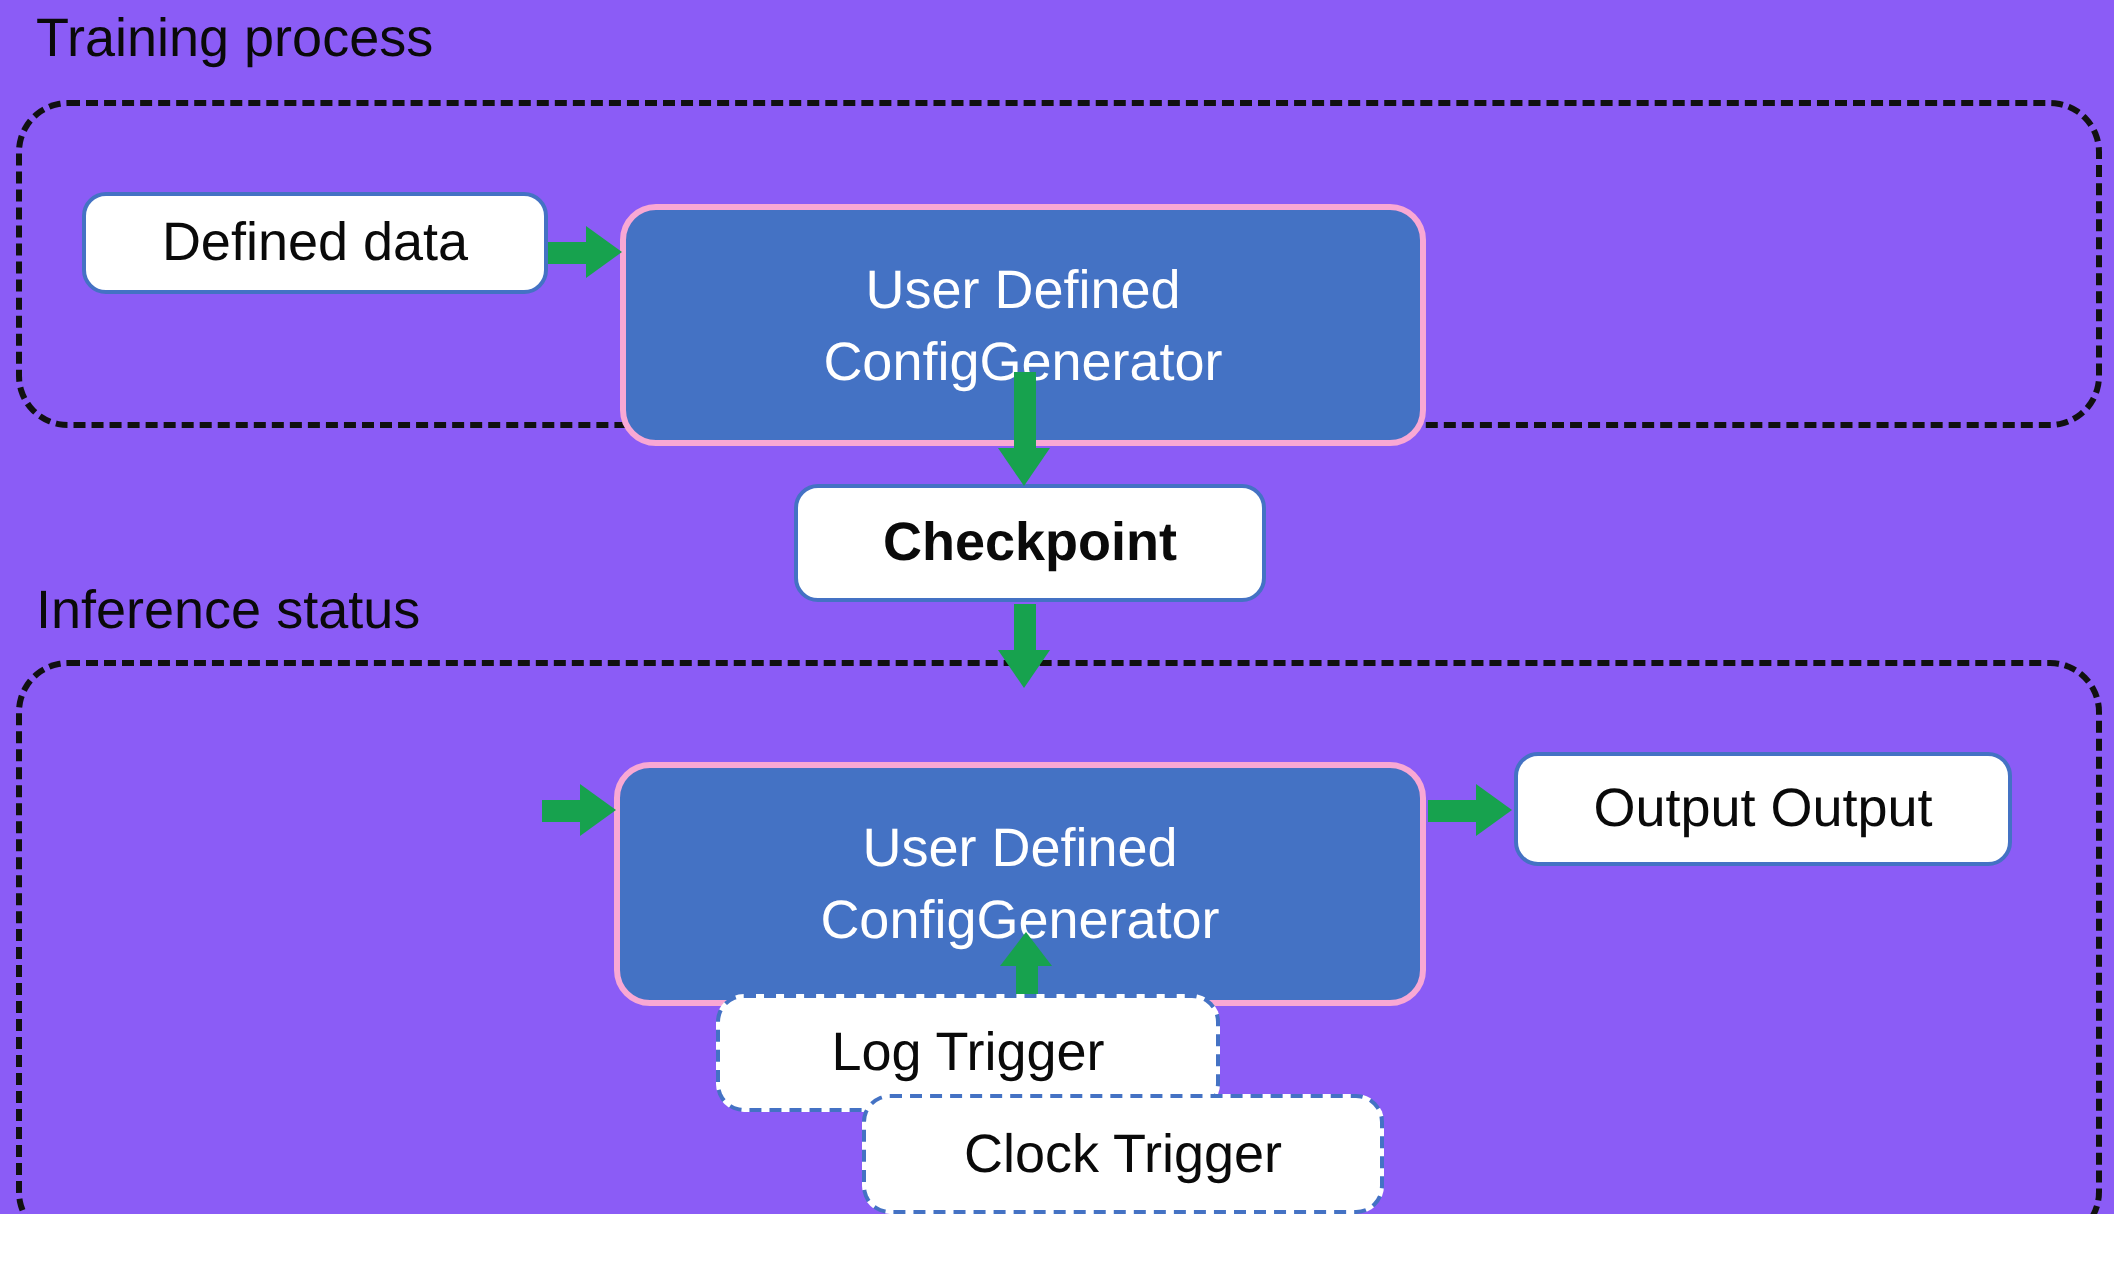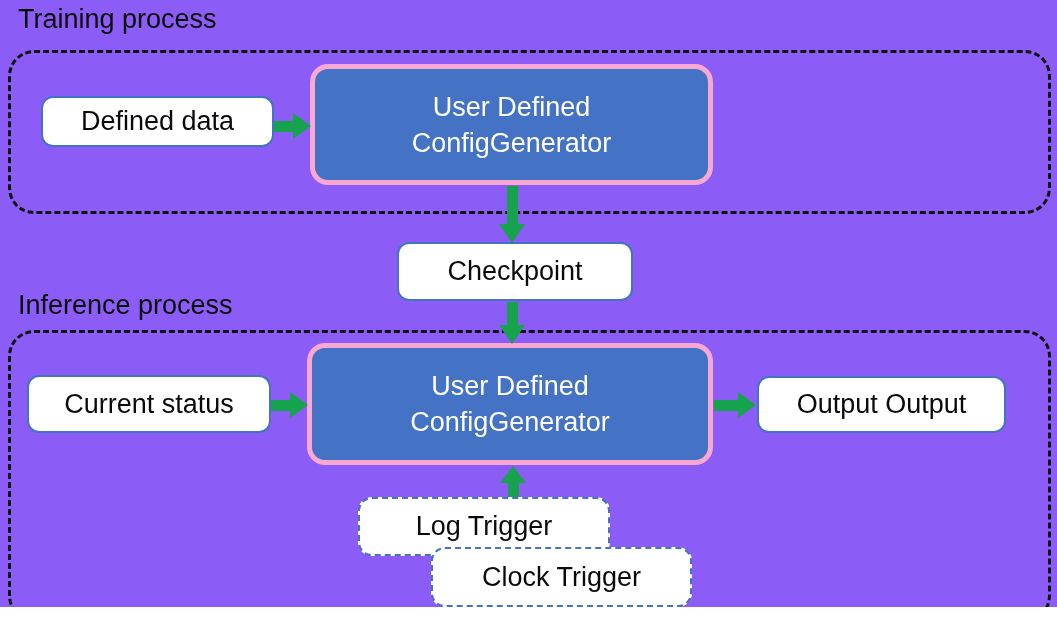--- a/index.html
+++ b/index.html
@@ -34,31 +34,32 @@
     display: flex;
     align-items: center;
     justify-content: center;
     font-size: 27px;
     color: #0a0a0a;
     white-space: nowrap;
   }
   .gen-box {
     position: absolute;
     background: #4472C4;
-    border: 5px solid #f9a8d4;
+    border: 3px solid #f9a8d4;
     border-radius: 18px;
     box-sizing: border-box;
     display: flex;
     flex-direction: column;
     align-items: center;
     justify-content: center;
     color: #ffffff;
     font-size: 27px;
     line-height: 36px;
     text-align: right;
+    margin-top: 38px;
   }
   .trigger-box {
     position: absolute;
     background: #ffffff;
     border: 2.5px dashed #4472C4;
     border-radius: 14px;
     box-sizing: border-box;
     display: flex;
     align-items: center;
     justify-content: center;
@@ -114,32 +115,31 @@
   <div class="gen-box z1" style="left:310px; top:64px; width:403px; height:121px;">
     <span>User Defined</span>
     <span>ConfigGenerator</span>
   </div>
 
   <div class="arrow down z2" style="left:499px; top:186px; width:26px; height:57px;">
     <div class="shaft" style="height:40px;"></div>
     <div class="head"></div>
   </div>
 
-  <div class="io-box z1" style="left:397px; top:242px; width:236px; height:59px;">Checkpoint</div>
+  <div class="io-box z1" style="left:397px; top:242px; width:236px; height:59px;font-weight:bold;">Checkpoint</div>
 
   <div class="arrow down z2" style="left:499px; top:302px; width:26px; height:42px;">
     <div class="shaft" style="height:25px;"></div>
     <div class="head"></div>
   </div>
 
-  <div class="proc-title" style="left:18px; top:289px;">Inference process</div>
+  <div class="proc-title" style="left:18px; top:289px;">Inference status</div>
 
   <div class="dashed-container" style="left:8px; top:330px; width:1043px; height:292px;"></div>
 
-  <div class="io-box" style="left:27px; top:375px; width:244px; height:58px;">Current status</div>
 
   <div class="arrow right z2" style="left:271px; top:392px; width:37px; height:26px;">
     <div class="shaft" style="width:22px;"></div>
     <div class="head"></div>
   </div>
 
   <div class="gen-box z1" style="left:307px; top:343px; width:406px; height:122px;">
     <span>User Defined</span>
     <span>ConfigGenerator</span>
   </div>

